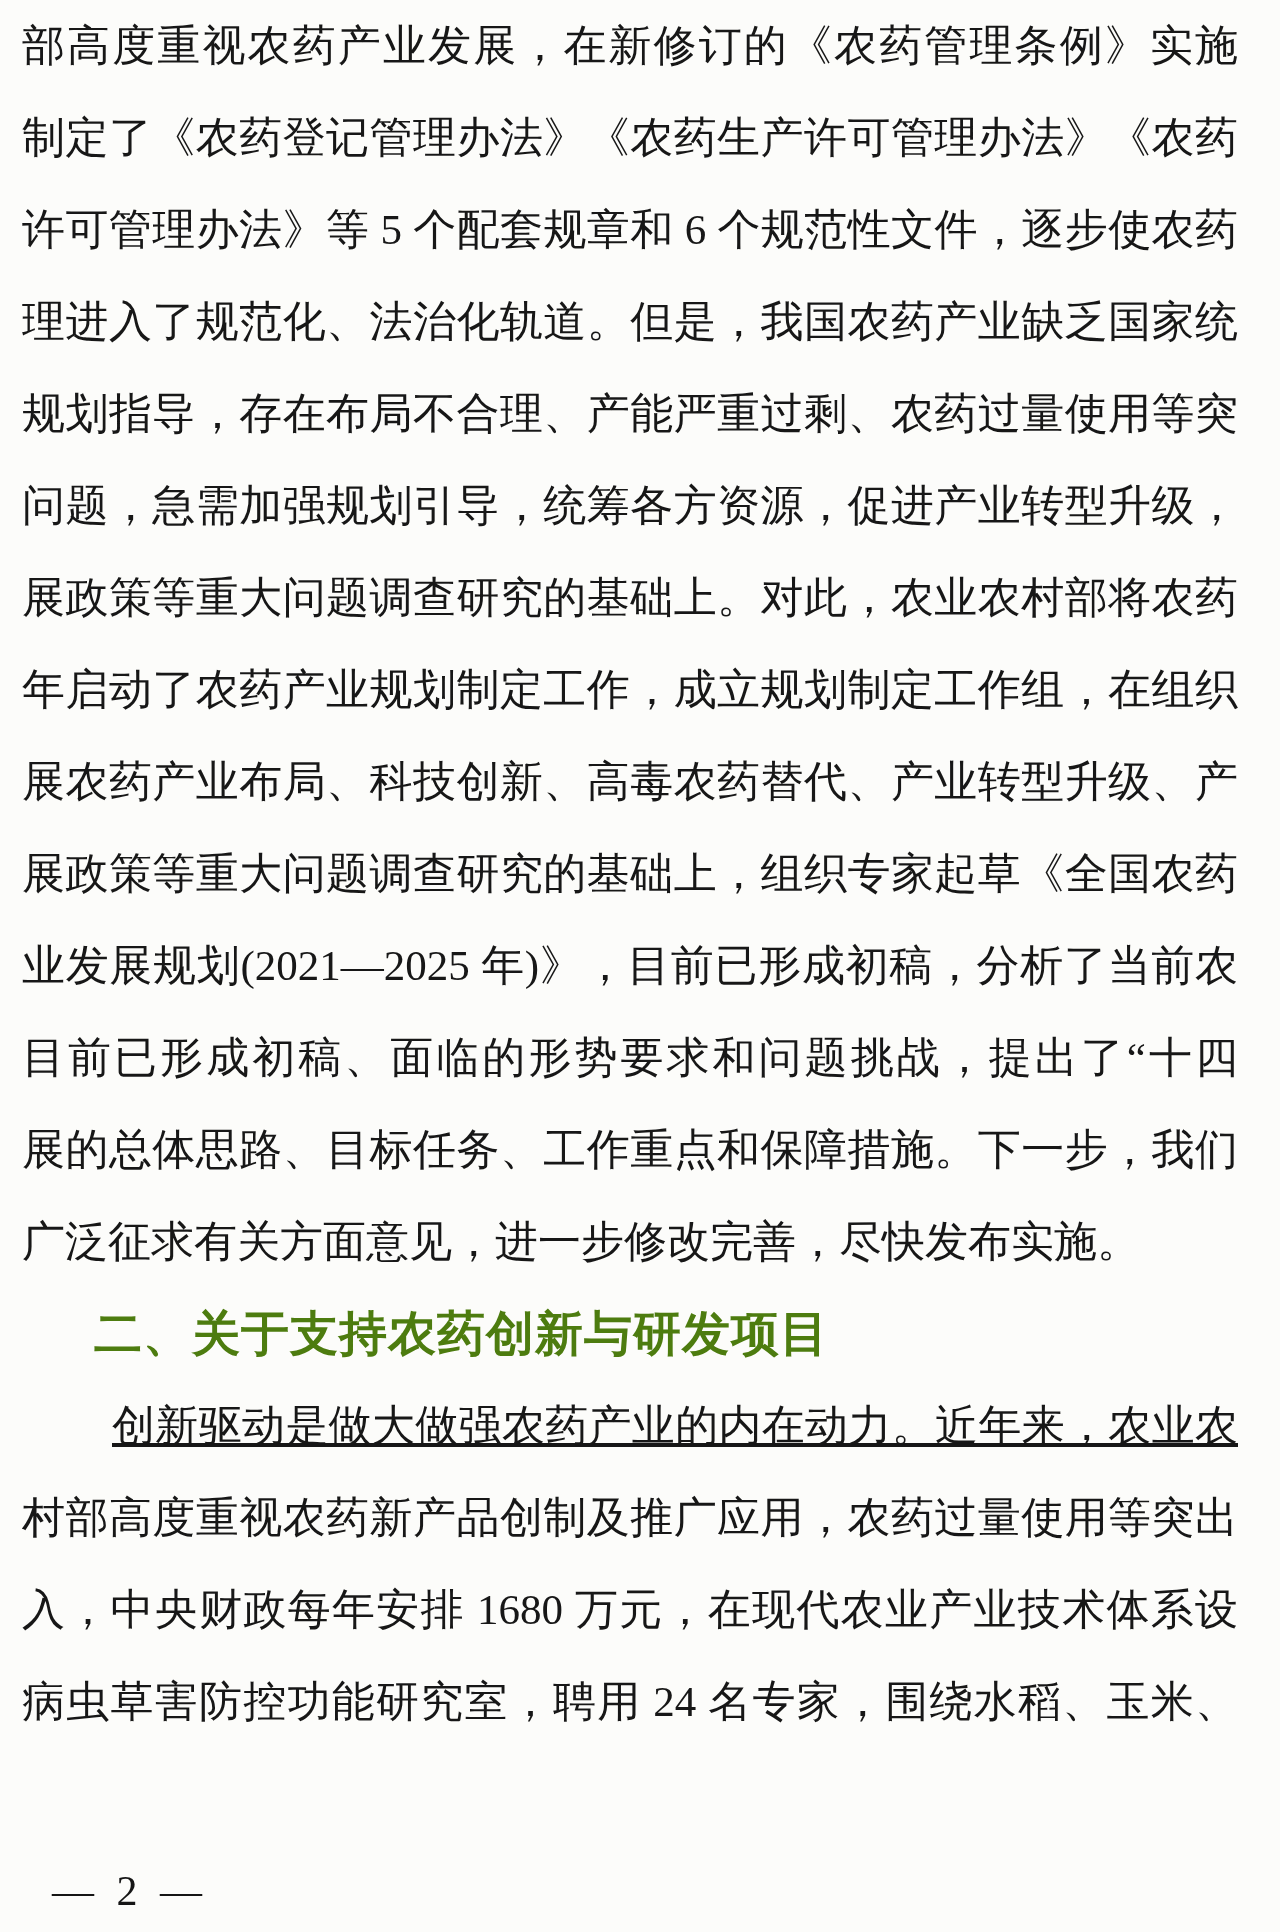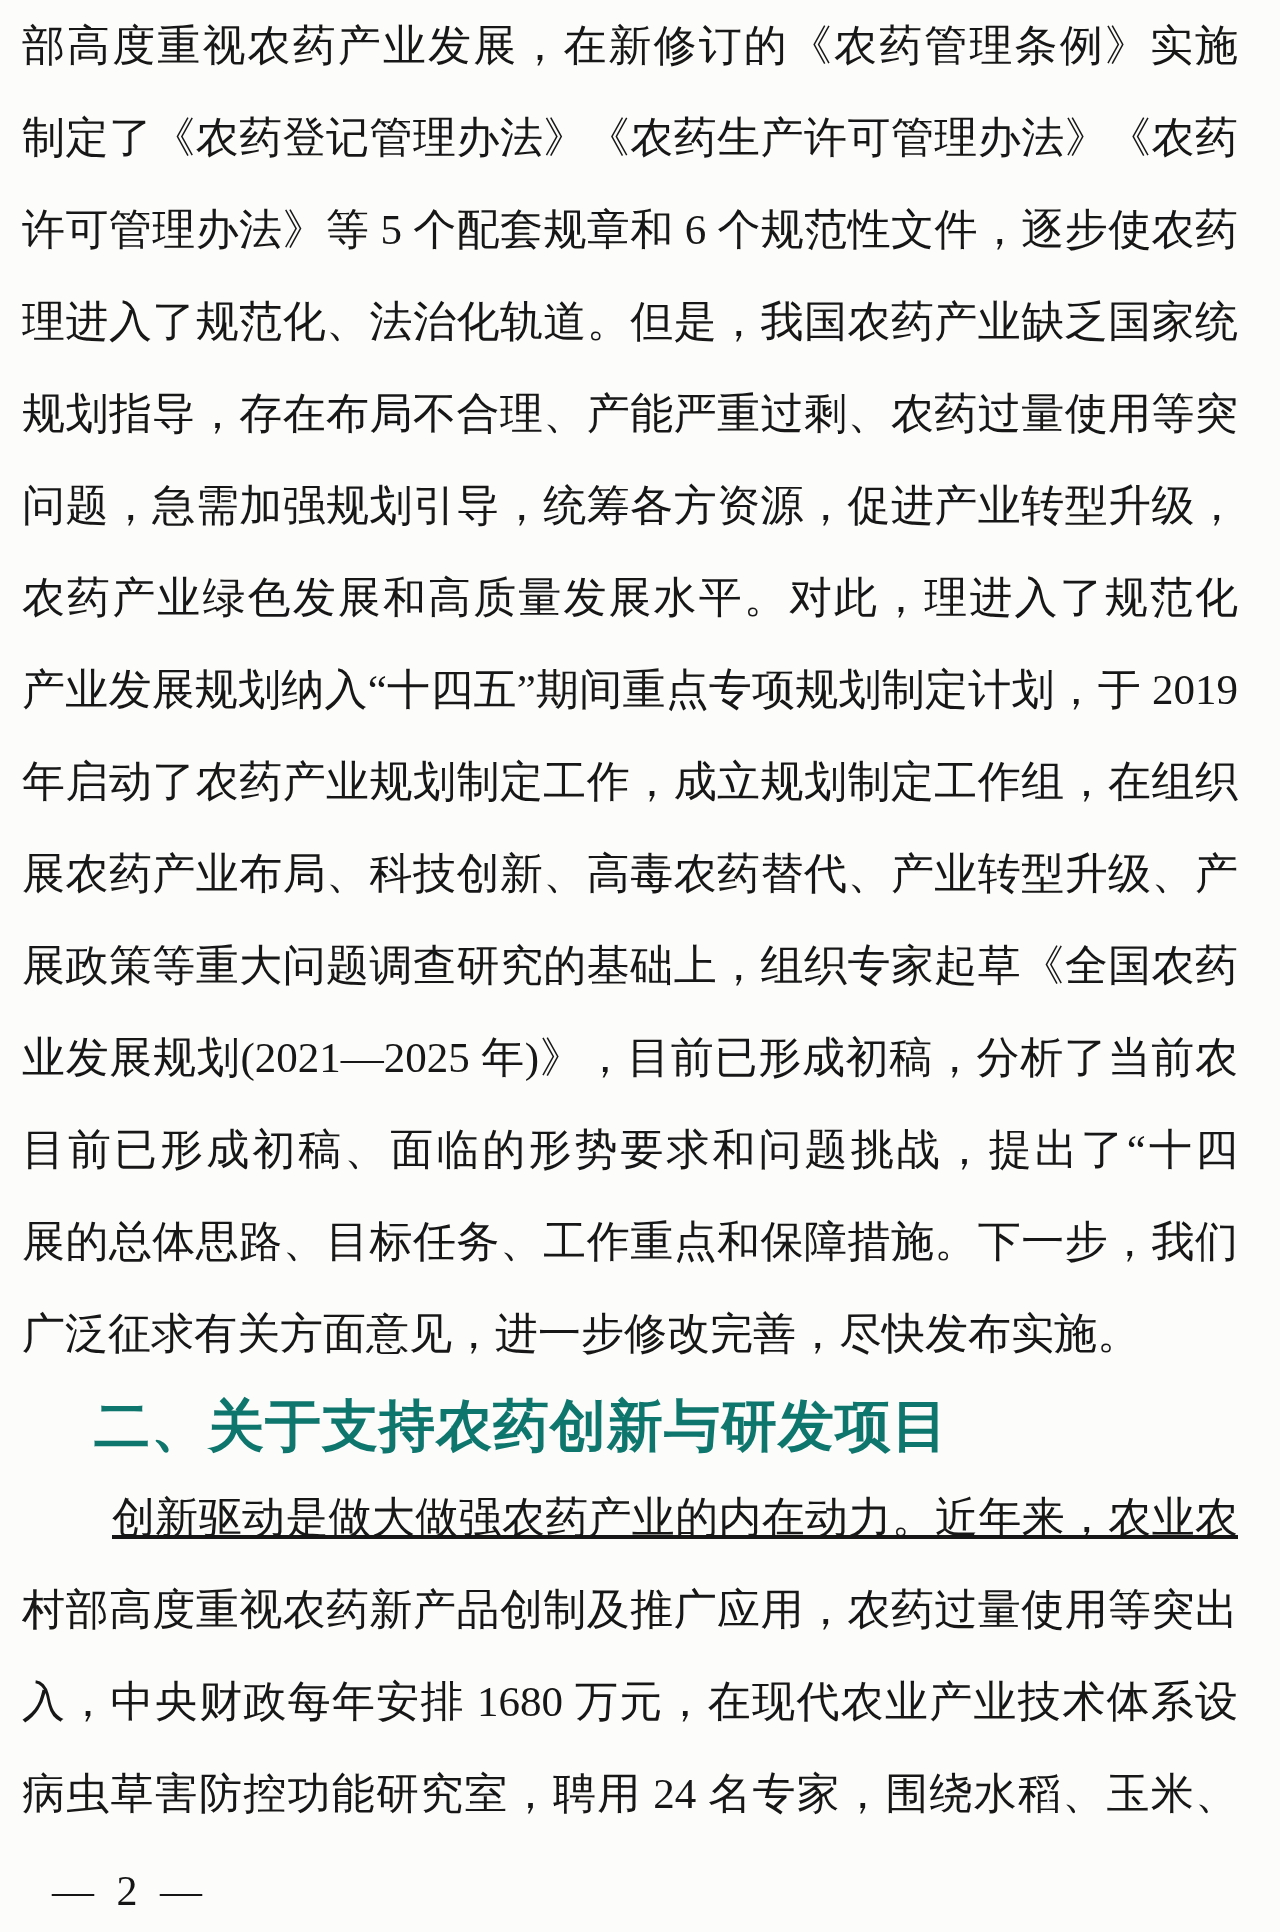--- a/index.html
+++ b/index.html
@@ -41,26 +41,26 @@
   }
   
   .line.indent {
     text-indent: 90px;
     text-decoration: underline;
   }
   
   .line.heading {
     font-family: "Liberation Sans", "DejaVu Sans", sans-serif;
     font-weight: bold;
-    font-size: 56px;
+    font-size: 48px;
     padding-left: 72px;
     text-align: left;
     text-align-last: left;
     letter-spacing: 1px;
-    color: #0f766e;
+    color: #4d7c0f;
   }
   .footer {
     position: absolute;
     left: 52px;
     top: 1856px;
     height: 70px;
     line-height: 70px;
     font-size: 42px;
     letter-spacing: 6px;
     color: #151515;
@@ -70,22 +70,21 @@
 <body>
 
 <div class="page">
   <div class="textcol">
     <div class="line">部高度重视农药产业发展，在新修订的《农药管理条例》实施后，</div>
     <div class="line">制定了《农药登记管理办法》《农药生产许可管理办法》《农药经营</div>
     <div class="line">许可管理办法》等 5 个配套规章和 6 个规范性文件，逐步使农药管</div>
     <div class="line">理进入了规范化、法治化轨道。但是，我国农药产业缺乏国家统一</div>
     <div class="line">规划指导，存在布局不合理、产能严重过剩、农药过量使用等突出</div>
     <div class="line">问题，急需加强规划引导，统筹各方资源，促进产业转型升级，提升</div>
-    <div class="line">农药产业绿色发展和高质量发展水平。对此，理进入了规范化</div>
-    <div class="line">产业发展规划纳入“十四五”期间重点专项规划制定计划，于 2019</div>
+    <div class="line">展政策等重大问题调查研究的基础上。对此，农业农村部将农药</div>
     <div class="line">年启动了农药产业规划制定工作，成立规划制定工作组，在组织开</div>
     <div class="line">展农药产业布局、科技创新、高毒农药替代、产业转型升级、产业发</div>
     <div class="line">展政策等重大问题调查研究的基础上，组织专家起草《全国农药产</div>
     <div class="line">业发展规划(2021—2025 年)》，目前已形成初稿，分析了当前农药</div>
     <div class="line">目前已形成初稿、面临的形势要求和问题挑战，提出了“十四五”发</div>
     <div class="line">展的总体思路、目标任务、工作重点和保障措施。下一步，我们将</div>
     <div class="line para-end">广泛征求有关方面意见，进一步修改完善，尽快发布实施。</div>
     <div class="line heading">二、关于支持农药创新与研发项目</div>
     <div class="line indent">创新驱动是做大做强农药产业的内在动力。近年来，农业农</div>
     <div class="line">村部高度重视农药新产品创制及推广应用，农药过量使用等突出</div>

